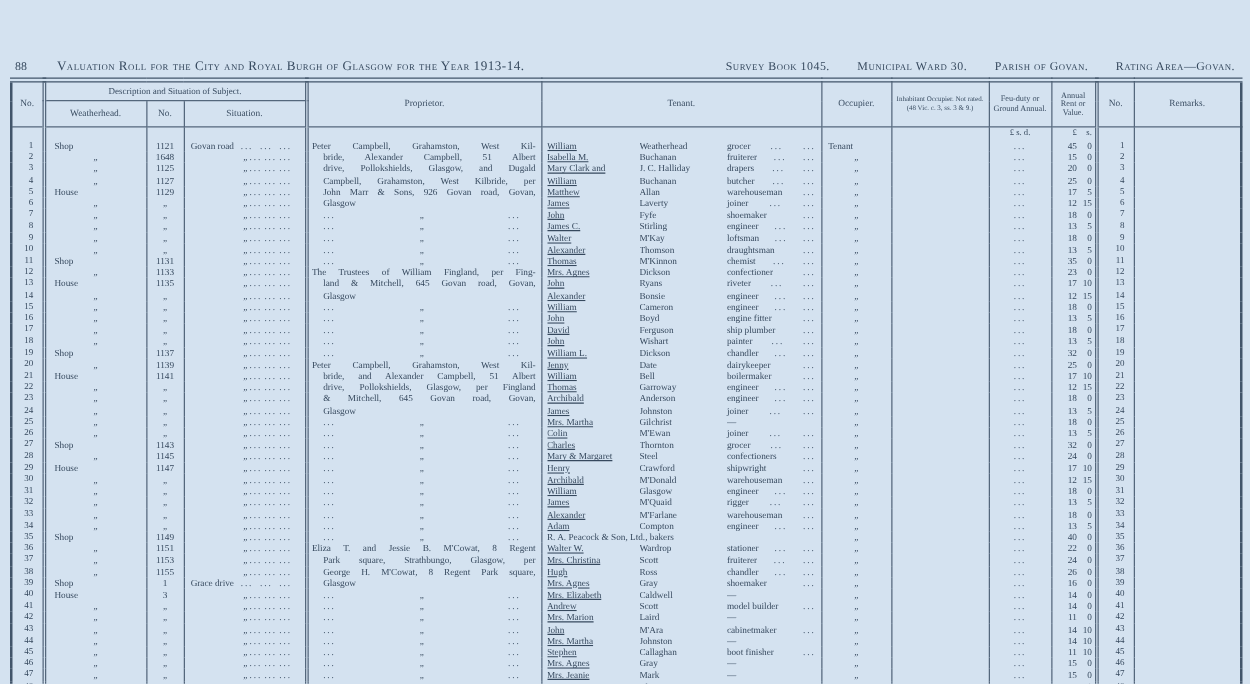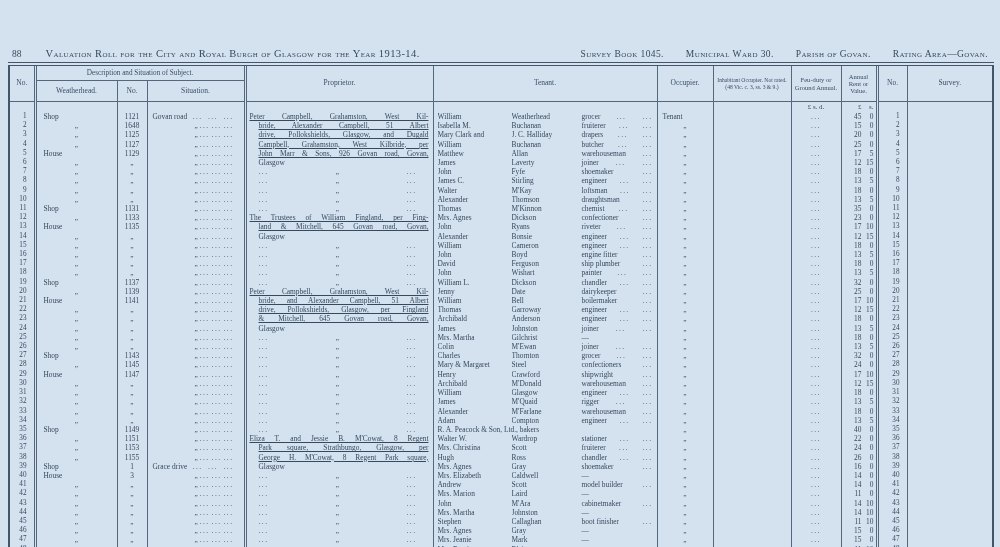--- a/index.html
+++ b/index.html
@@ -39,25 +39,25 @@
   .ctr{text-align:center;}
   .c-desc{padding-left:7px;}
   .c-desc.dit{padding-left:0;text-align:center;}
   .dots{letter-spacing:1.5px;}
 
   .situ-flex{display:flex;justify-content:space-between;padding:0 10px 0 5px;}
   .situ-flex .sd{margin-left:42px;}
 
   .prop-line{font-size:7.4px;padding:0 4px 0 3px;}
   .prop-line.ind{padding-left:12px;}
-  .prop-line.just{text-align:justify;text-align-last:justify;text-decoration:underline;}
+  .prop-line.just{text-align:justify;text-align-last:justify;}
   .prop-ditto{display:flex;justify-content:space-between;padding:0 16px 0 12px;}
 
   .ten-flex{display:flex;padding-left:4px;}
-  .tfn{flex:0 0 74px;overflow:hidden;}
+  .tfn{flex:0 0 74px;overflow:hidden;text-decoration:underline;}
   .tsn{flex:0 0 70px;overflow:hidden;}
   .tocc{flex:1;display:flex;justify-content:space-between;padding-right:4px;}
   .tfull{flex:1;}
 
   .c-occ{padding-left:5px;}
   .c-occ.dit{text-align:center;padding-left:0;}
   .c-feu{text-align:center;}
   .rent-u{display:flex;}
   .rent-u .rp{flex:0 0 20px;text-align:right;}
   .rent-u .rs{flex:0 0 12px;text-align:right;}
@@ -94,21 +94,21 @@
     <tr class="grp-row">
       <th rowspan="2" class="b-dbl-r">No.</th>
       <th colspan="3" class="grp">Description and Situation of Subject.</th>
       <th rowspan="2" class="b-dbl-l">Proprietor.</th>
       <th rowspan="2">Tenant.</th>
       <th rowspan="2">Occupier.</th>
       <th rowspan="2" class="wrap tiny">Inhabitant Occupier. Not rated. (48 Vic. c. 3, ss. 3 &amp; 9.)</th>
       <th rowspan="2" class="wrap small">Feu-duty or Ground Annual.</th>
       <th rowspan="2" class="wrap small b-dbl-r">Annual Rent or Value.</th>
       <th rowspan="2">No.</th>
-      <th rowspan="2">Survey.</th>
+      <th rowspan="2">Remarks.</th>
     </tr>
     <tr class="sub-row">
       <th>Weatherhead.</th>
       <th>No.</th>
       <th>Situation.</th>
     </tr>
   </thead>
   <tbody>
     <tr class="money">
       <td class="b-dbl-r"></td>

